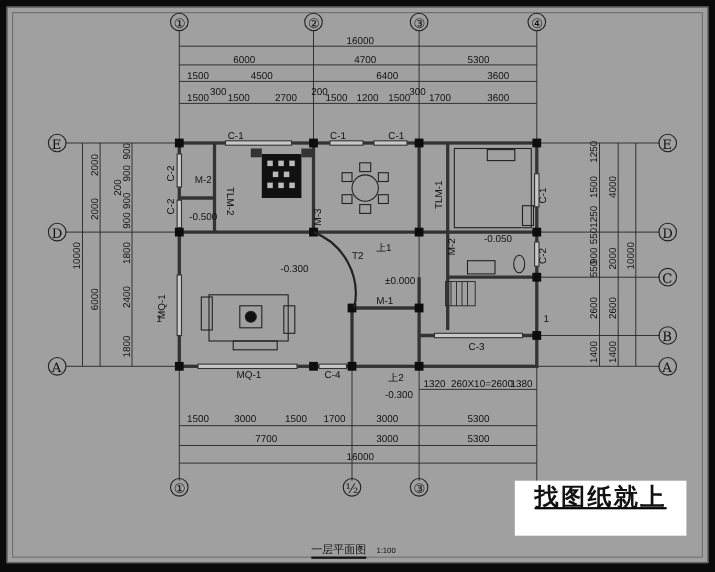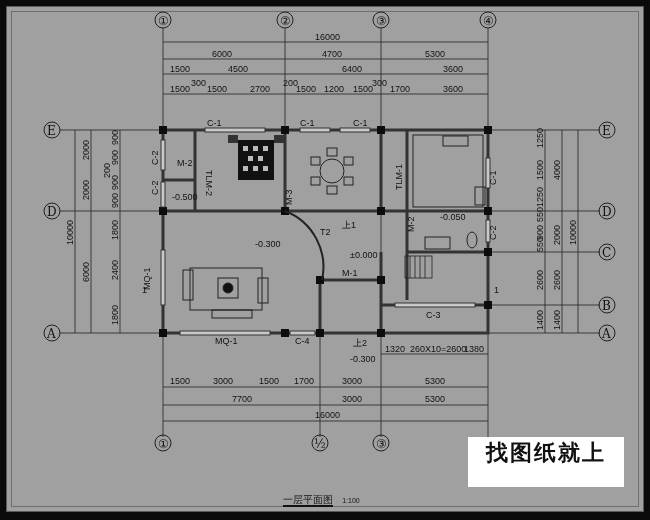--- a/index.html
+++ b/index.html
@@ -10,21 +10,21 @@
   .dim{font-family:"Liberation Sans",sans-serif;font-size:9px;fill:#111;}
   .lbl{font-family:"Liberation Sans",sans-serif;font-size:9px;fill:#111;}
   .axis-t{font-family:"DejaVu Serif",serif;font-size:12px;fill:#111;}
   .ln{stroke:#222;stroke-width:0.8;fill:none;}
   .wall{stroke:#333;stroke-width:3;fill:none;}
   .col{fill:#0d0d0d;}
   .win{stroke:#333;stroke-width:1;fill:#c8c8c8;}
   #title-block{position:absolute;left:283px;top:493px;font-size:10px;color:#111;}
   #title-text{border-bottom:2px solid #111;padding-bottom:0;font-family:"DejaVu Sans",sans-serif;text-align:right;}
   #scale-text{font-size:7px;margin-left:6px;font-family:"Liberation Sans",sans-serif;}
-  #watermark{position:absolute;left:468px;top:437px;width:156px;height:50px;background:#fff;text-align:center;}
+  #watermark{position:absolute;left:468px;top:437px;width:156px;height:50px;background:#fff;text-align:center;text-decoration:underline;}
   #wm-cn{font-family:"DejaVu Sans",sans-serif;font-size:22px;font-weight:bold;color:#111;letter-spacing:2px;line-height:28px;margin-top:2px;}
   #wm-en{font-family:"DejaVu Sans",sans-serif;font-size:13px;font-weight:bold;color:#1a1a8a;letter-spacing:1px;line-height:16px;}
 </style>
 </head>
 <body>
 
 <div id="frame">
   <div id="frame-inner"></div>
 </div>
 

